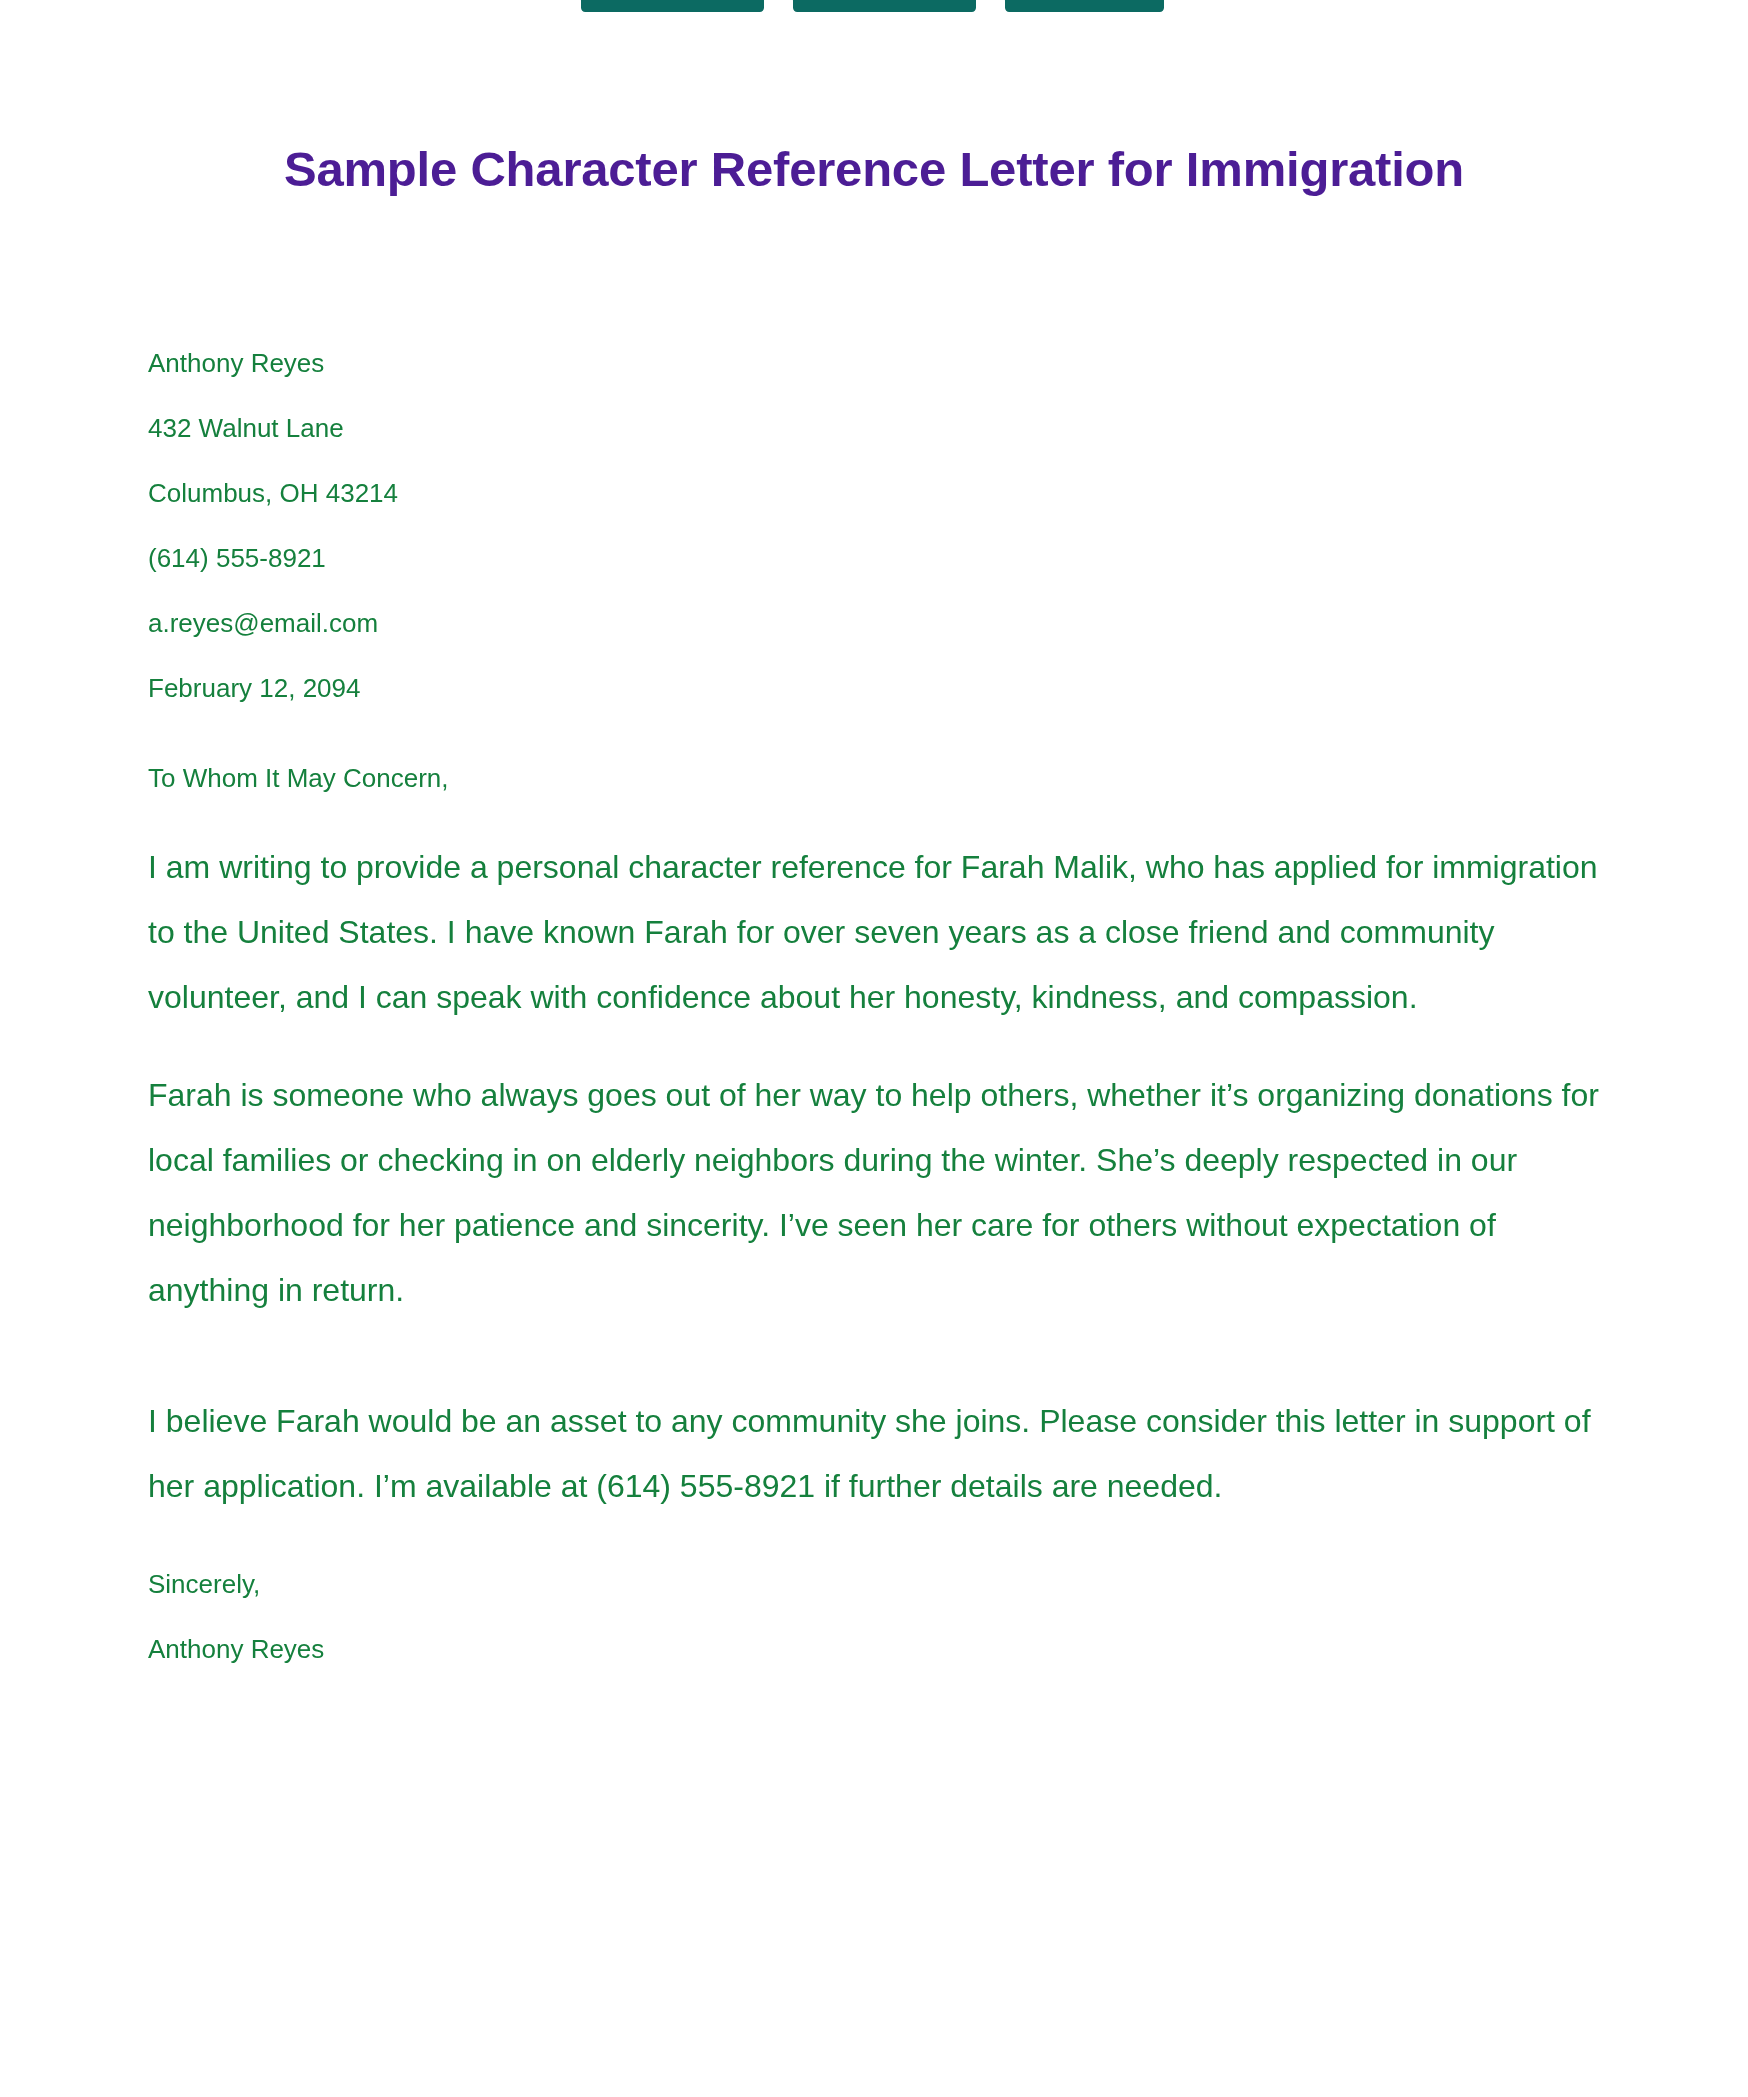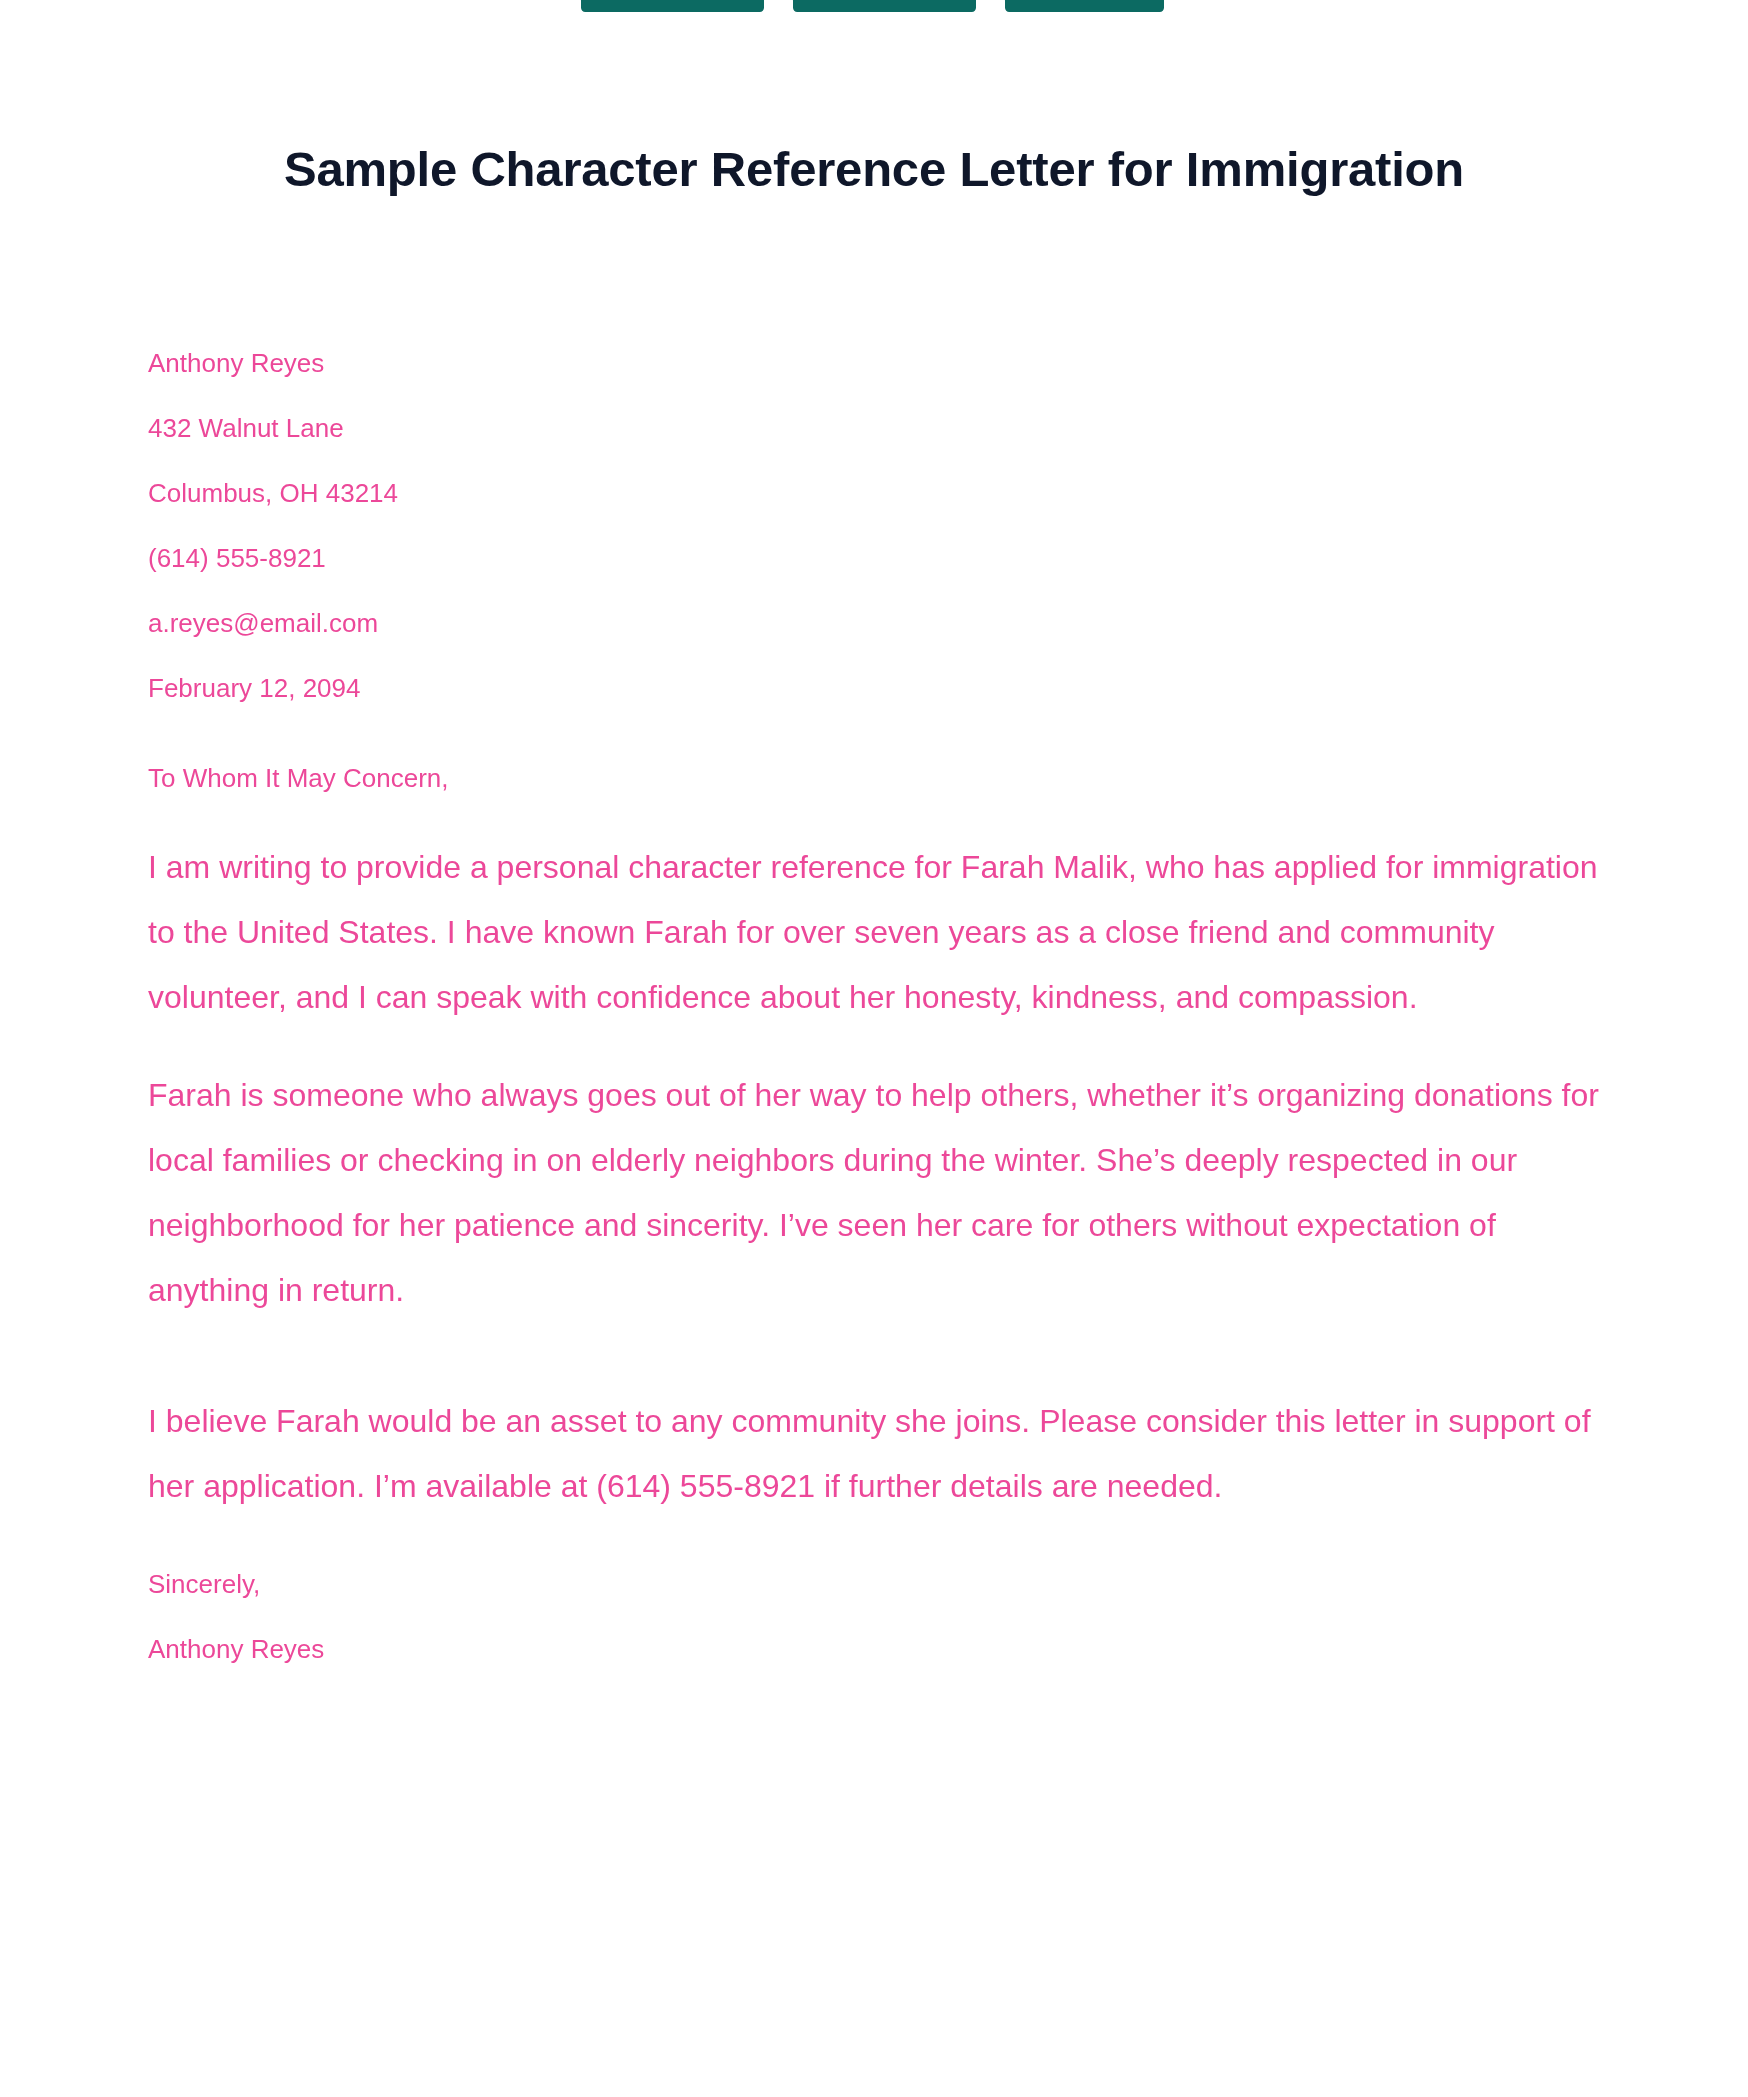--- a/index.html
+++ b/index.html
@@ -37,34 +37,34 @@
   .topbar.b2 { left: 793px; width: 183px; }
   .topbar.b3 { left: 1005px; width: 159px; }
 
   
   .title {
     position: absolute;
     top: 143px;
     left: 0;
     width: 100%;
     text-align: center;
-    color: #0f172a;
+    color: #4c1d95;
     font-size: 49px;
     font-weight: bold;
     letter-spacing: -0.2px;
     line-height: 1.1;
   }
 
   
   .letter {
     position: absolute;
     left: 148px;
     top: 331px;
     width: 1454px;
-    color: #ec4899;
+    color: #15803d;
     font-size: 26px;
     line-height: 1.0;
   }
 
   .addr-line {
     font-size: 26px;
     line-height: 65px;
     white-space: nowrap;
   }
 

